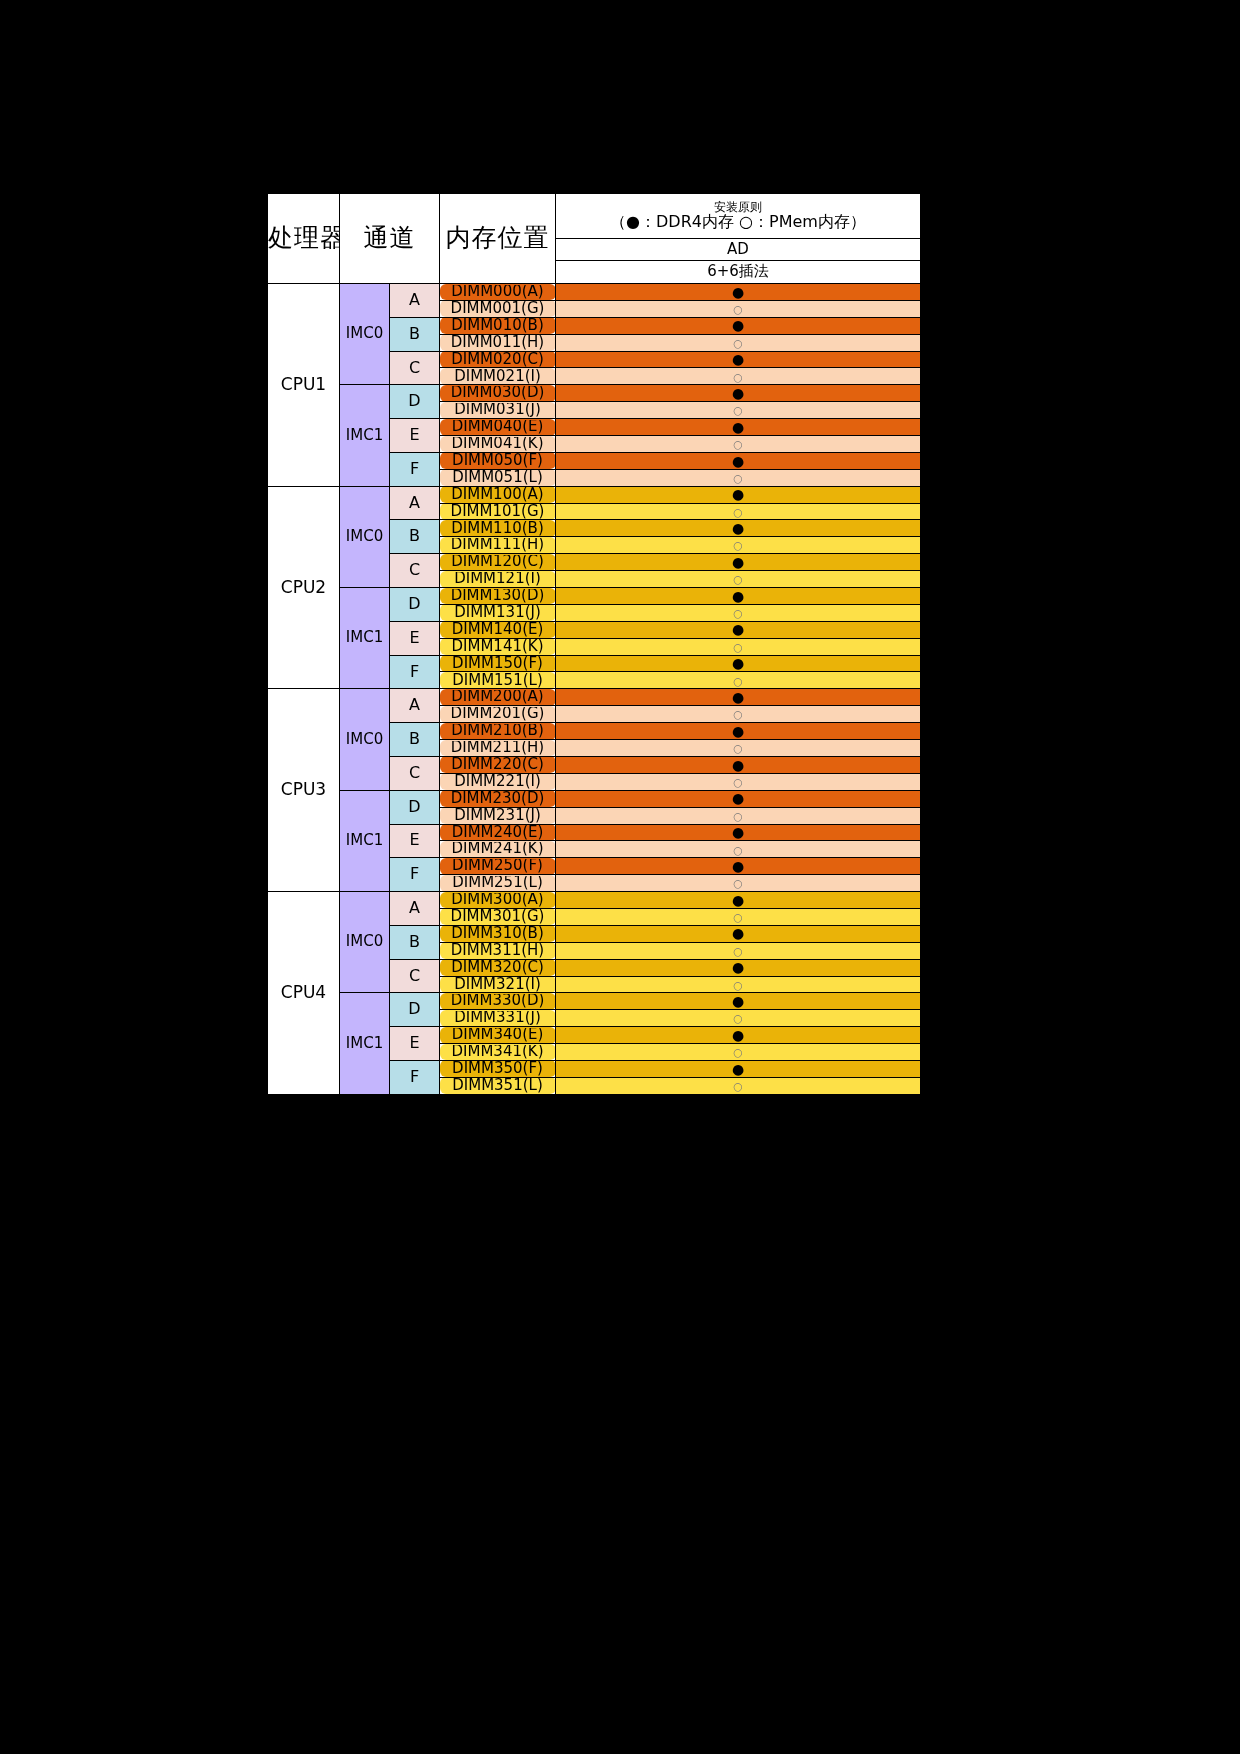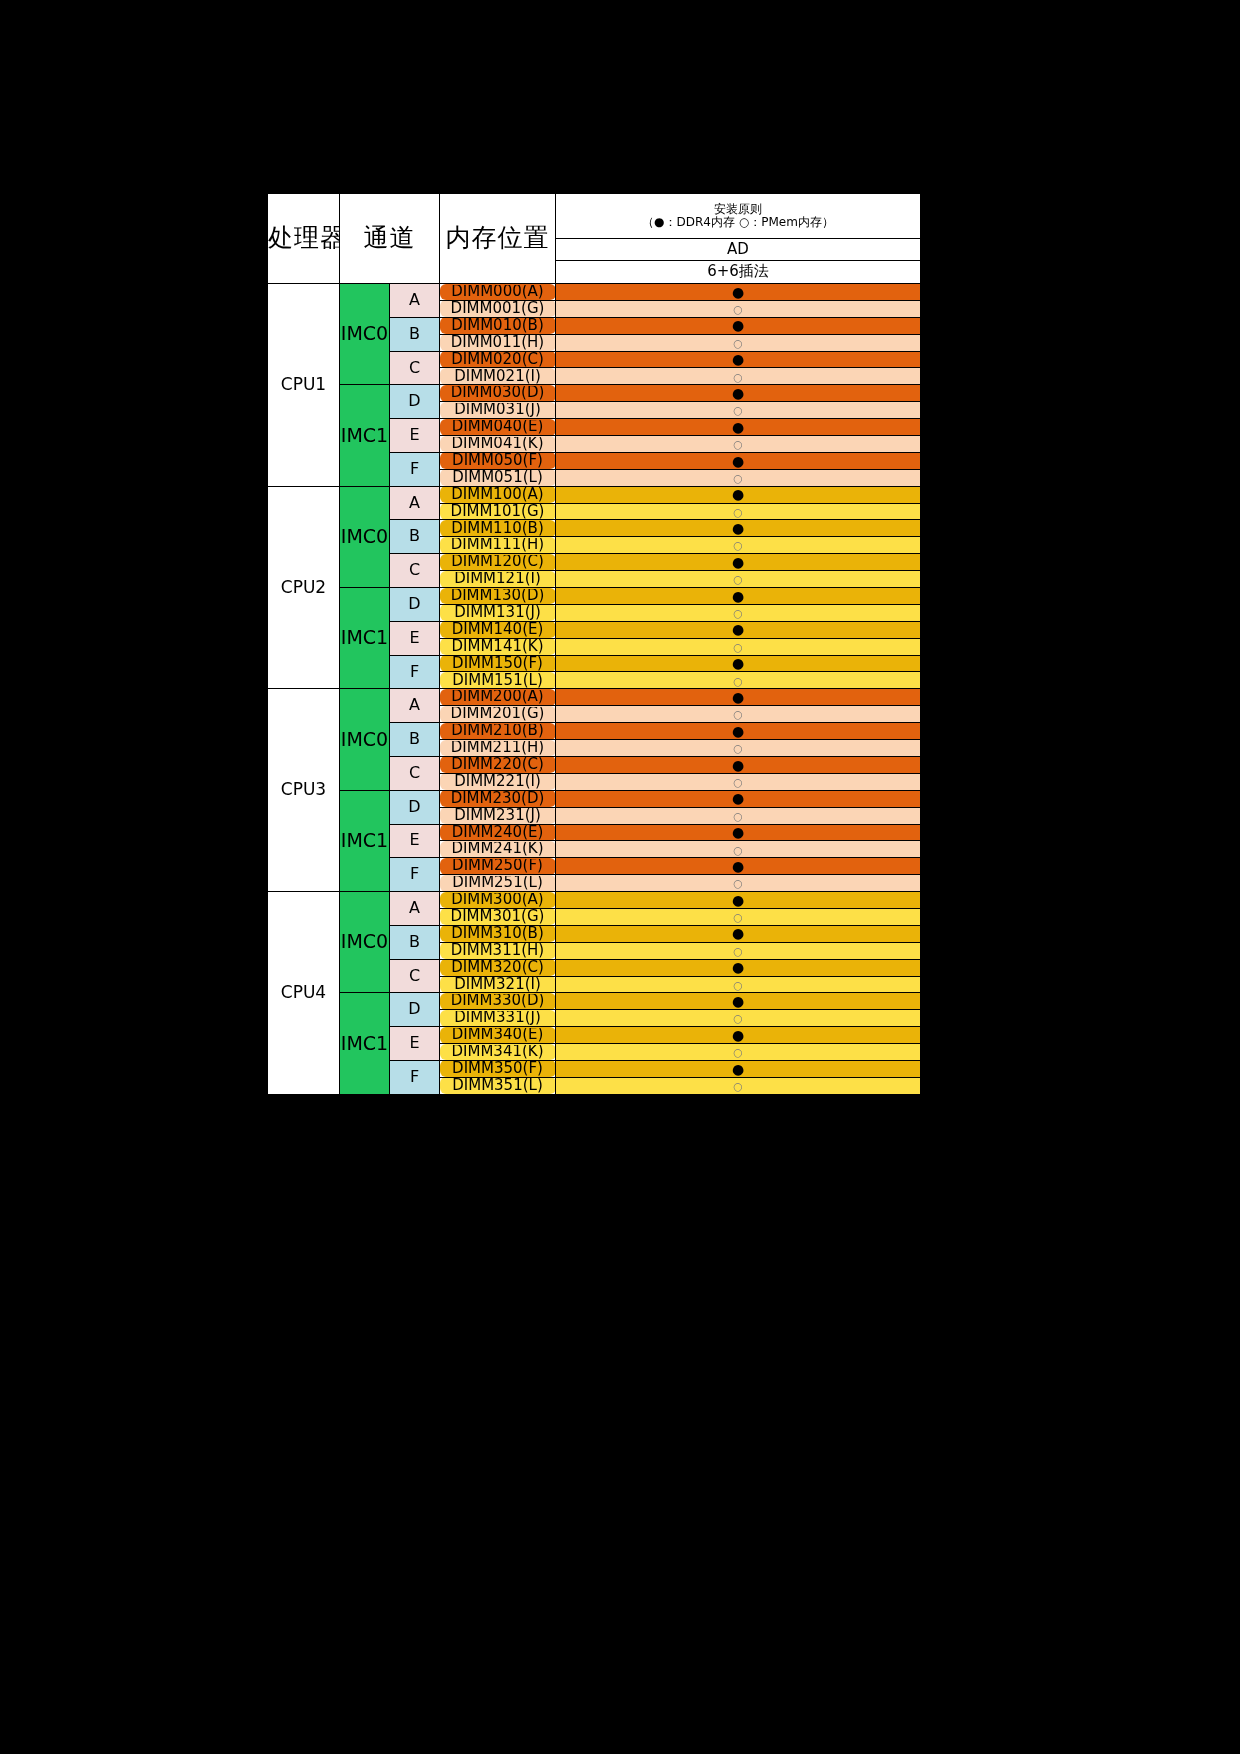--- a/index.html
+++ b/index.html
@@ -67,43 +67,43 @@
     font-weight: bold;
     letter-spacing: 1px;
   }
   .hdr-rule-title {
     height: 44px;
     font-size: 16px;
     line-height: 1.35;
     padding: 3px 4px 2px 4px;
   }
   .hdr-rule-title .ln1 { display: block; font-size: 12px; text-align: center; }
-  .hdr-rule-title .ln2 { display: block; font-size: 12px; }
+  .hdr-rule-title .ln2 { display: block; font-size: 16px; }
   .hdr-sub {
     height: 21px;
     font-size: 15px;
   }
   .hdr-sub2 {
     height: 22px;
     font-size: 15px;
     font-weight: normal;
   }
 
   
   tr.dimm-row { height: 16.9px; }
 
   td.cpu-cell {
     font-size: 17px;
     font-weight: bold;
     background: #FFFFFF;
   }
   td.imc-cell {
-    font-size: 19px;
+    font-size: 15px;
     font-weight: bold;
-    background: #22c55e;
+    background: #c4b5fd;
   }
   td.chan-cell {
     font-size: 16px;
   }
   td.chan-pink { background: #F2DCDB; }
   td.chan-blue { background: #B7DEE8; }
 
   td.dimm-cell {
     font-size: 15px;
     text-align: center;

